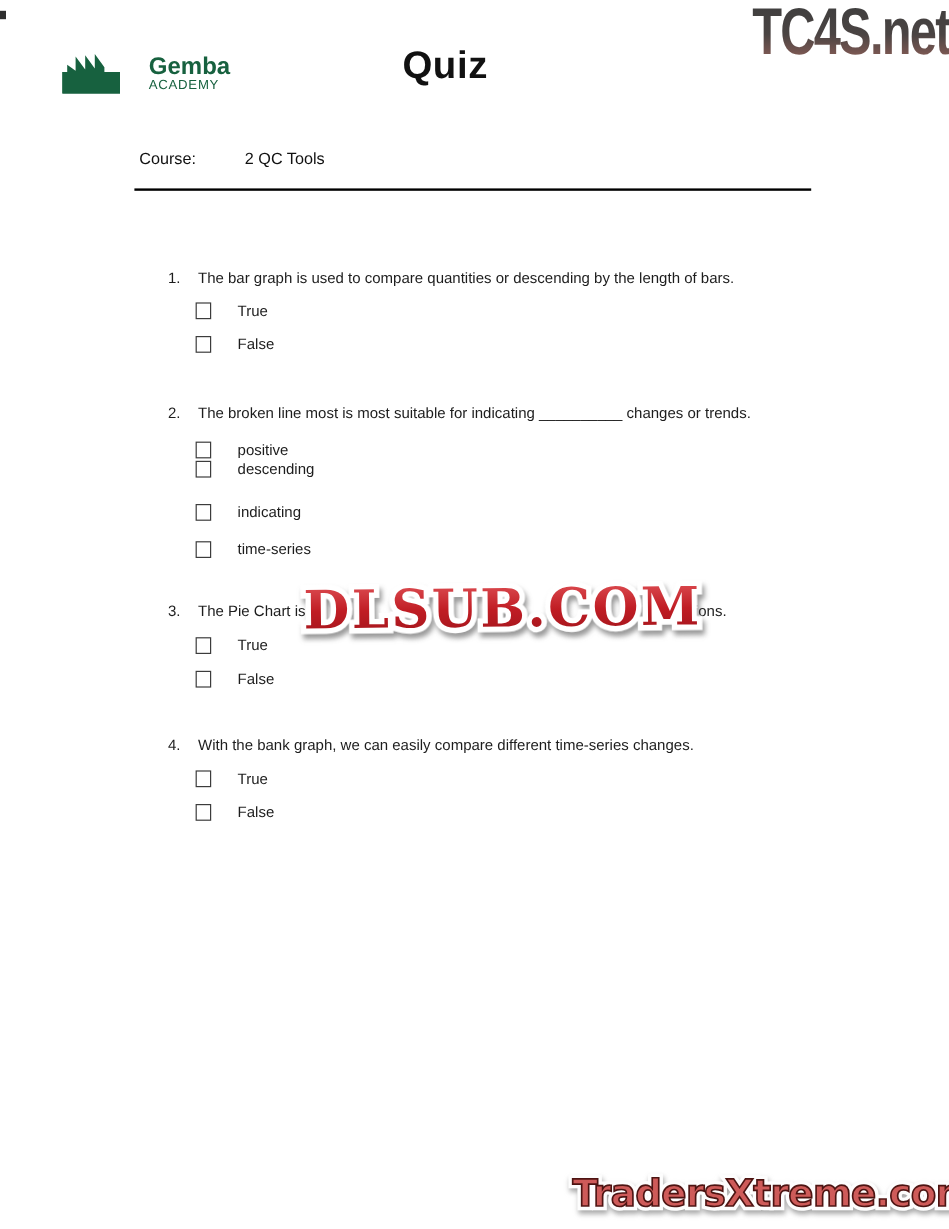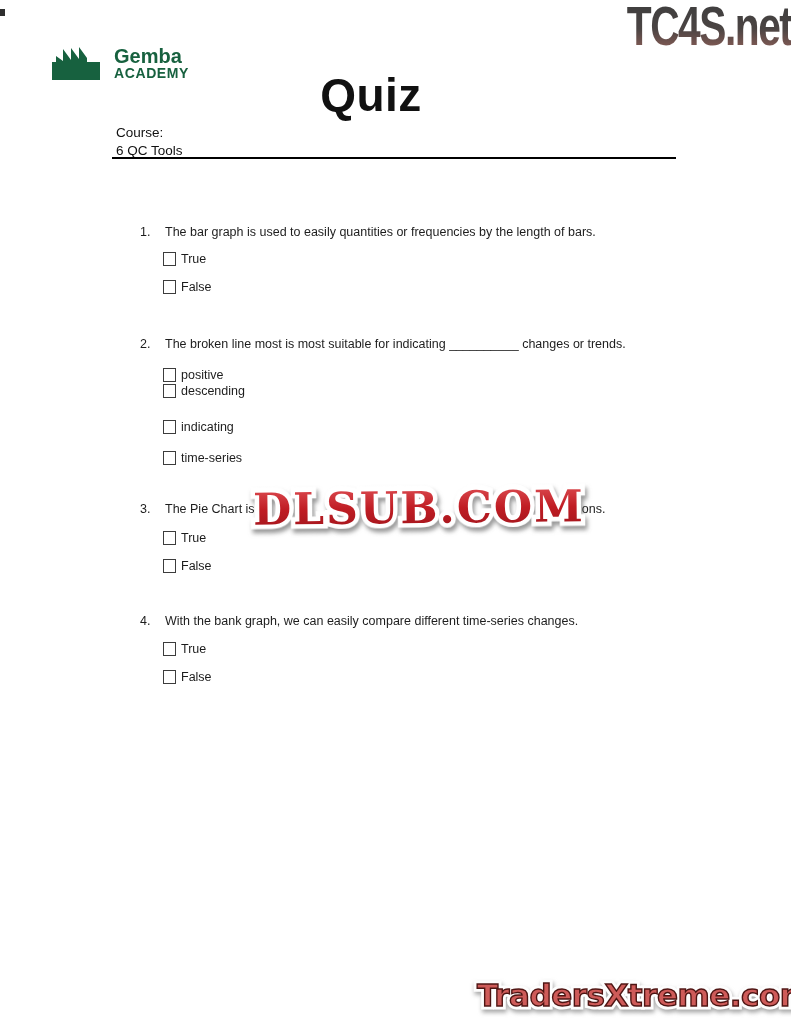--- a/index.html
+++ b/index.html
@@ -17,43 +17,43 @@
     position:absolute; top:0px; right:0px;
     font-family:"Liberation Sans", sans-serif; font-weight:900; font-size:55px;
     letter-spacing:-2px; line-height:52px;
     transform:scaleX(0.74); transform-origin:100% 0;
     background:linear-gradient(180deg,#3e3e3e 0%,#4a4443 55%,#8d5f58 100%);
     -webkit-background-clip:text; background-clip:text;
     -webkit-text-fill-color:transparent; color:#3e3e3e;
   }
 
   
-  .logo { position:absolute; left:50px; top:45px; display:flex; gap:12px; align-items:flex-end; }
+  .logo { position:absolute; left:50px; top:45px; display:flex; gap:22px; align-items:flex-start; }
   .logo svg { display:block; }
   .logo-text { padding-top:2px; }
   .logo-name { font-weight:700; font-size:20px; line-height:18px; color:#17613f; }
-  .logo-sub  { font-weight:700; font-size:14px; letter-spacing:0.6px; color:#17613f; }
+  .logo-sub  { font-weight:400; font-size:11px; letter-spacing:0.6px; color:#17613f; }
 
   
   .title {
-    position:absolute; left:0; top:68px; width:742px; text-align:center;
-    font-size:46px; font-weight:700; color:#111; letter-spacing:0.5px;
+    position:absolute; left:0; top:36px; width:742px; text-align:center;
+    font-size:32px; font-weight:700; color:#111; letter-spacing:0.5px;
   }
 
   
   .meta { position:absolute; left:116px; top:124px; font-size:13.5px; line-height:18px; color:#111; }
-  .meta-row { display:flex;flex-direction:column; }
+  .meta-row { display:flex; }
   .meta-label { width:88px; }
   .rule { position:absolute; left:112px; top:157px; width:564px; height:2px; background:#000; }
 
   
   .qline { position:absolute; left:140px; display:flex; font-size:12.5px; line-height:15px; color:#1d1d1d; }
   .qnum  { width:25px; flex:none; }
   .frag-right { position:absolute; left:536px; font-size:12.5px; line-height:15px; color:#1d1d1d; }
-  .opt { position:absolute; left:163px; display:flex; align-items:flex-end; gap:5px; font-size:12.5px; color:#1d1d1d; }
+  .opt { position:absolute; left:163px; display:flex; align-items:flex-end; gap:22px; font-size:12.5px; color:#1d1d1d; }
   .box { width:13px; height:14px; border:1px solid #3c3c3c; background:#fff; flex:none; }
 
   
   .dlsub {
     position:absolute; left:253px; top:483px; z-index:6;
     font-family:"DejaVu Serif", serif; font-weight:700; font-size:44px;
     letter-spacing:2px; line-height:50px; transform:rotate(-0.6deg); white-space:nowrap;
   }
   .dlsub .back {
     color:#fff; -webkit-text-stroke:9px #fff;
@@ -100,28 +100,28 @@
       <div class="logo-name">Gemba</div>
       <div class="logo-sub">ACADEMY</div>
     </span>
   </div>
 
   <div class="title">Quiz</div>
 
   <div class="meta">
     <div class="meta-row">
       <span class="meta-label">Course:</span>
-      <span>6 QC Tools</span>
+      <span>2 QC Tools</span>
     </div>
   </div>
   <div class="rule"></div>
 
   <div class="qline" style="top:225px">
     <span class="qnum">1.</span>
-    <span>The bar graph is used to easily quantities or frequencies by the length of bars.</span>
+    <span>The bar graph is used to compare quantities or descending by the length of bars.</span>
   </div>
   <div class="opt" style="top:252px">
     <span class="box"></span>
     <span>True</span>
   </div>
   <div class="opt" style="top:280px">
     <span class="box"></span>
     <span>False</span>
   </div>
 

